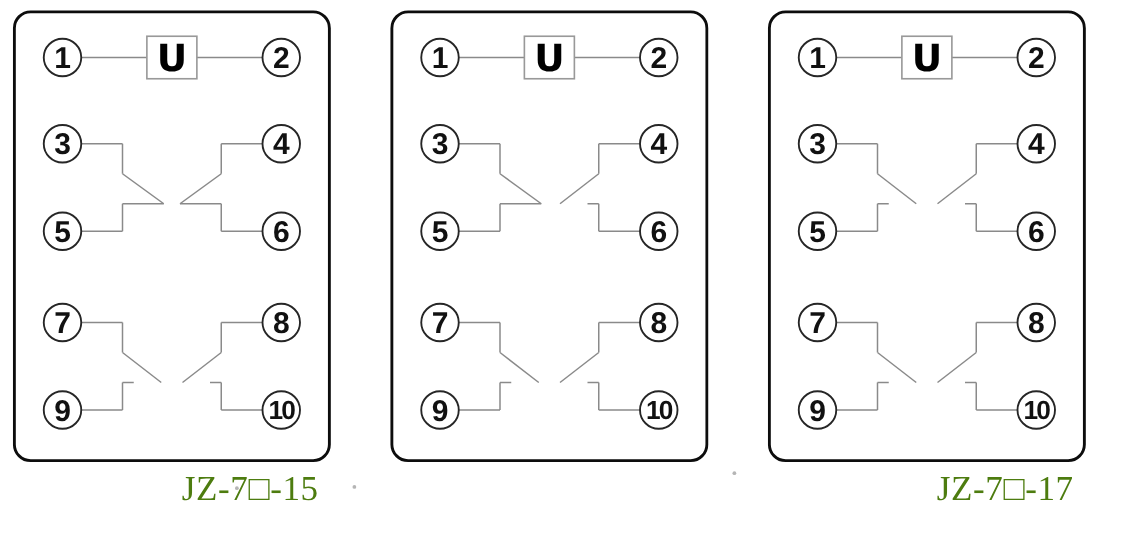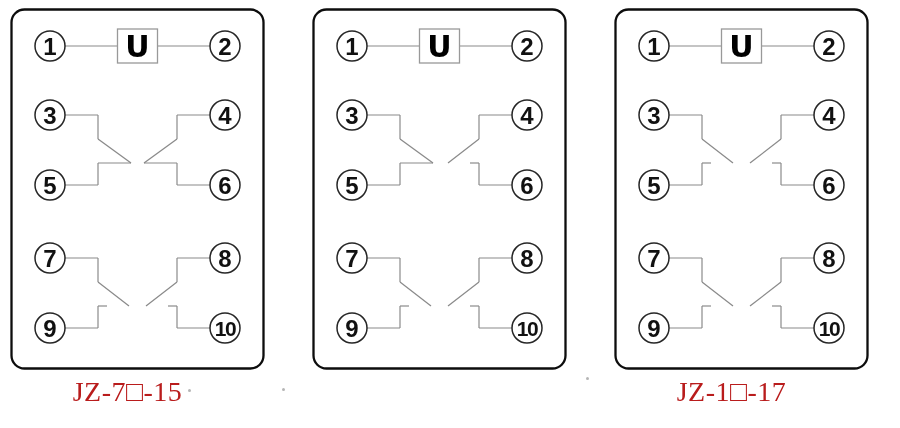--- a/index.html
+++ b/index.html
@@ -8,26 +8,26 @@
     width:900px;height:428px;
     background:#ffffff;
     overflow:hidden;
     font-family:"Liberation Sans", sans-serif;
   }
   figure.panel{position:absolute;margin:0;padding:0;}
   figure.panel svg{display:block;}
   figcaption.panel-label{
     position:absolute;
     left:0;width:100%;
-    text-align:center;
+    text-align:right;
     transform:translateX(-10px);
     font-family:"Liberation Serif", serif;
     font-size:28px;
     letter-spacing:0.5px;
-    color:#b91c1c;
+    color:#4d7c0f;
     white-space:nowrap;
   }
   .speck{position:absolute;width:3px;height:3px;border-radius:50%;opacity:.75;}
   text.term-num{font-family:"Liberation Sans", sans-serif;font-weight:700;}
   text.u-glyph{font-family:"DejaVu Sans", sans-serif;font-weight:700;}
 </style>
 </head>
 <body>
 
 <div class="canvas">
@@ -273,18 +273,18 @@
         </g>
         <g>
           <circle cx="215" cy="250" r="15" fill="#ffffff" stroke="#262626" stroke-width="1.5"></circle>
           <text x="215" y="258.5" text-anchor="middle" font-size="24" fill="#111111" class="term-num">8</text>
         </g>
         <g>
           <circle cx="215" cy="320" r="15" fill="#ffffff" stroke="#262626" stroke-width="1.5"></circle>
           <text x="215" y="327.5" text-anchor="middle" font-size="21" fill="#111111" class="term-num" letter-spacing="-1.5">10</text>
         </g>
       </svg>
-    <figcaption class="panel-label" style="top: 368px;">JZ-1□-17</figcaption>
+    <figcaption class="panel-label" style="top: 368px;">JZ-7□-17</figcaption>
   </figure>
 <span class="speck" style="left: 188px; top: 389px; background: rgb(156, 156, 156);"></span>
     <span class="speck" style="left: 282px; top: 388px; background: rgb(156, 156, 156);"></span>
     <span class="speck" style="left: 586px; top: 377px; background: rgb(156, 156, 156);"></span>
   </div>
 
 </body></html>

